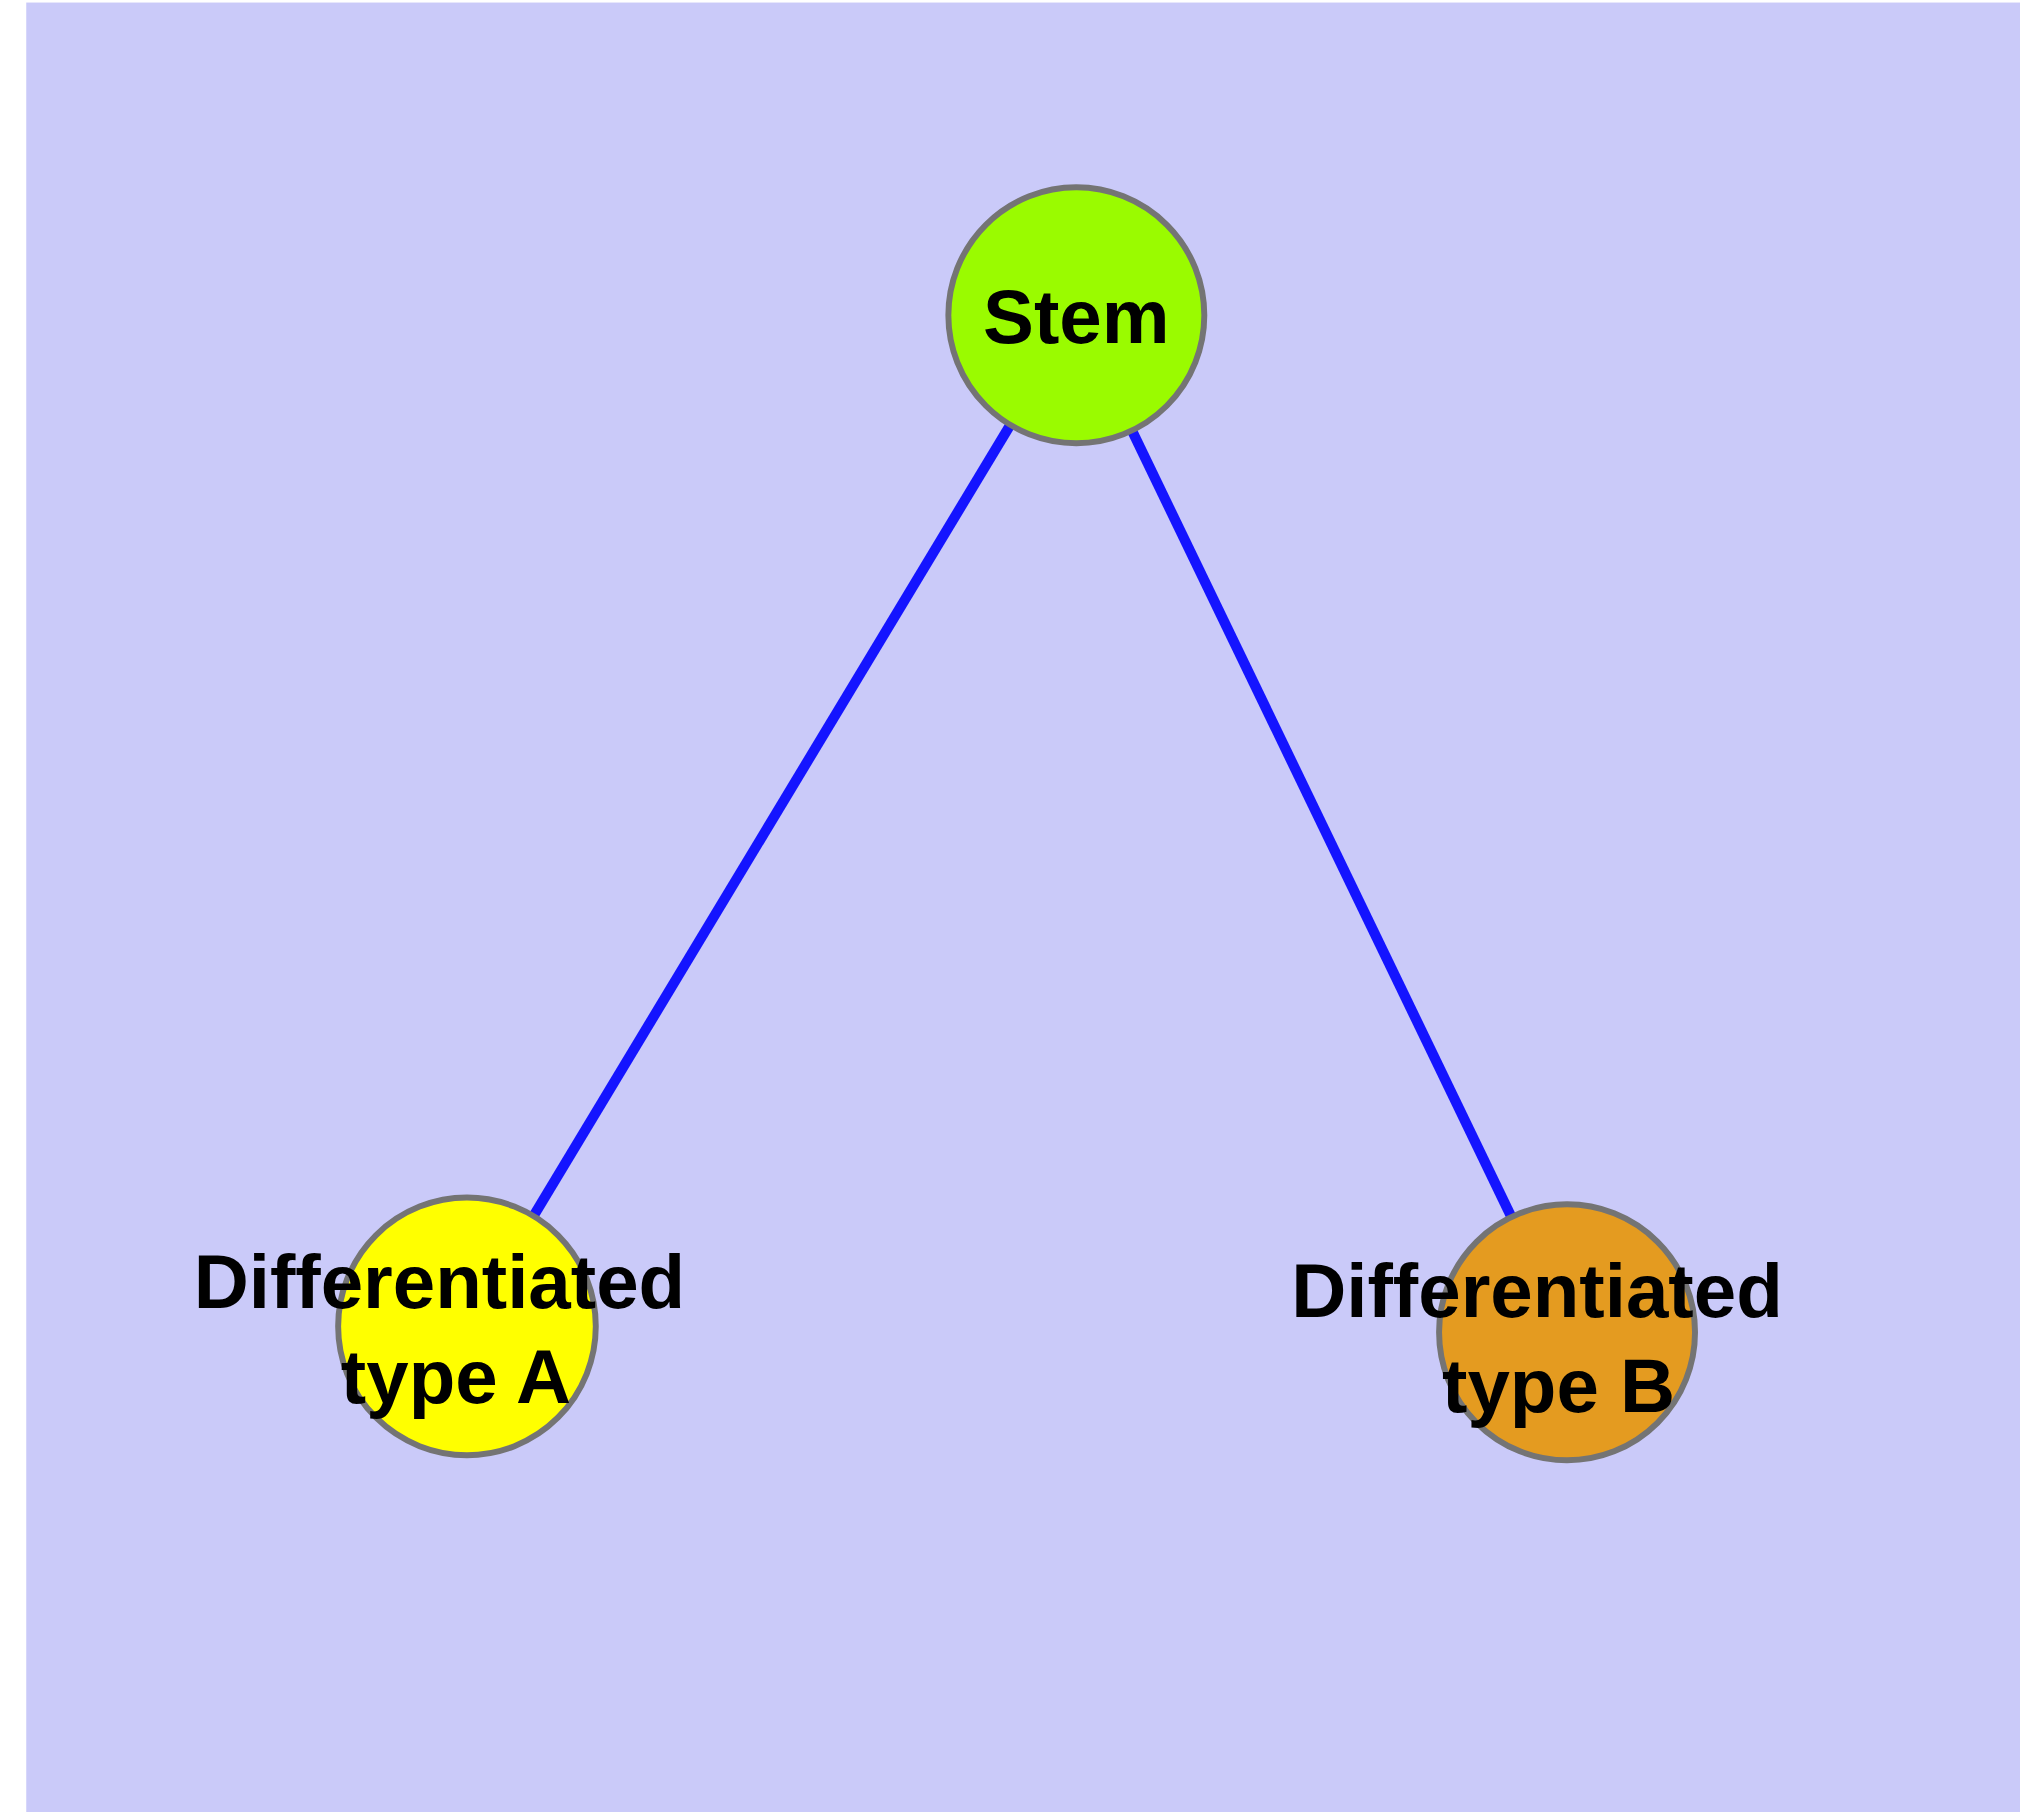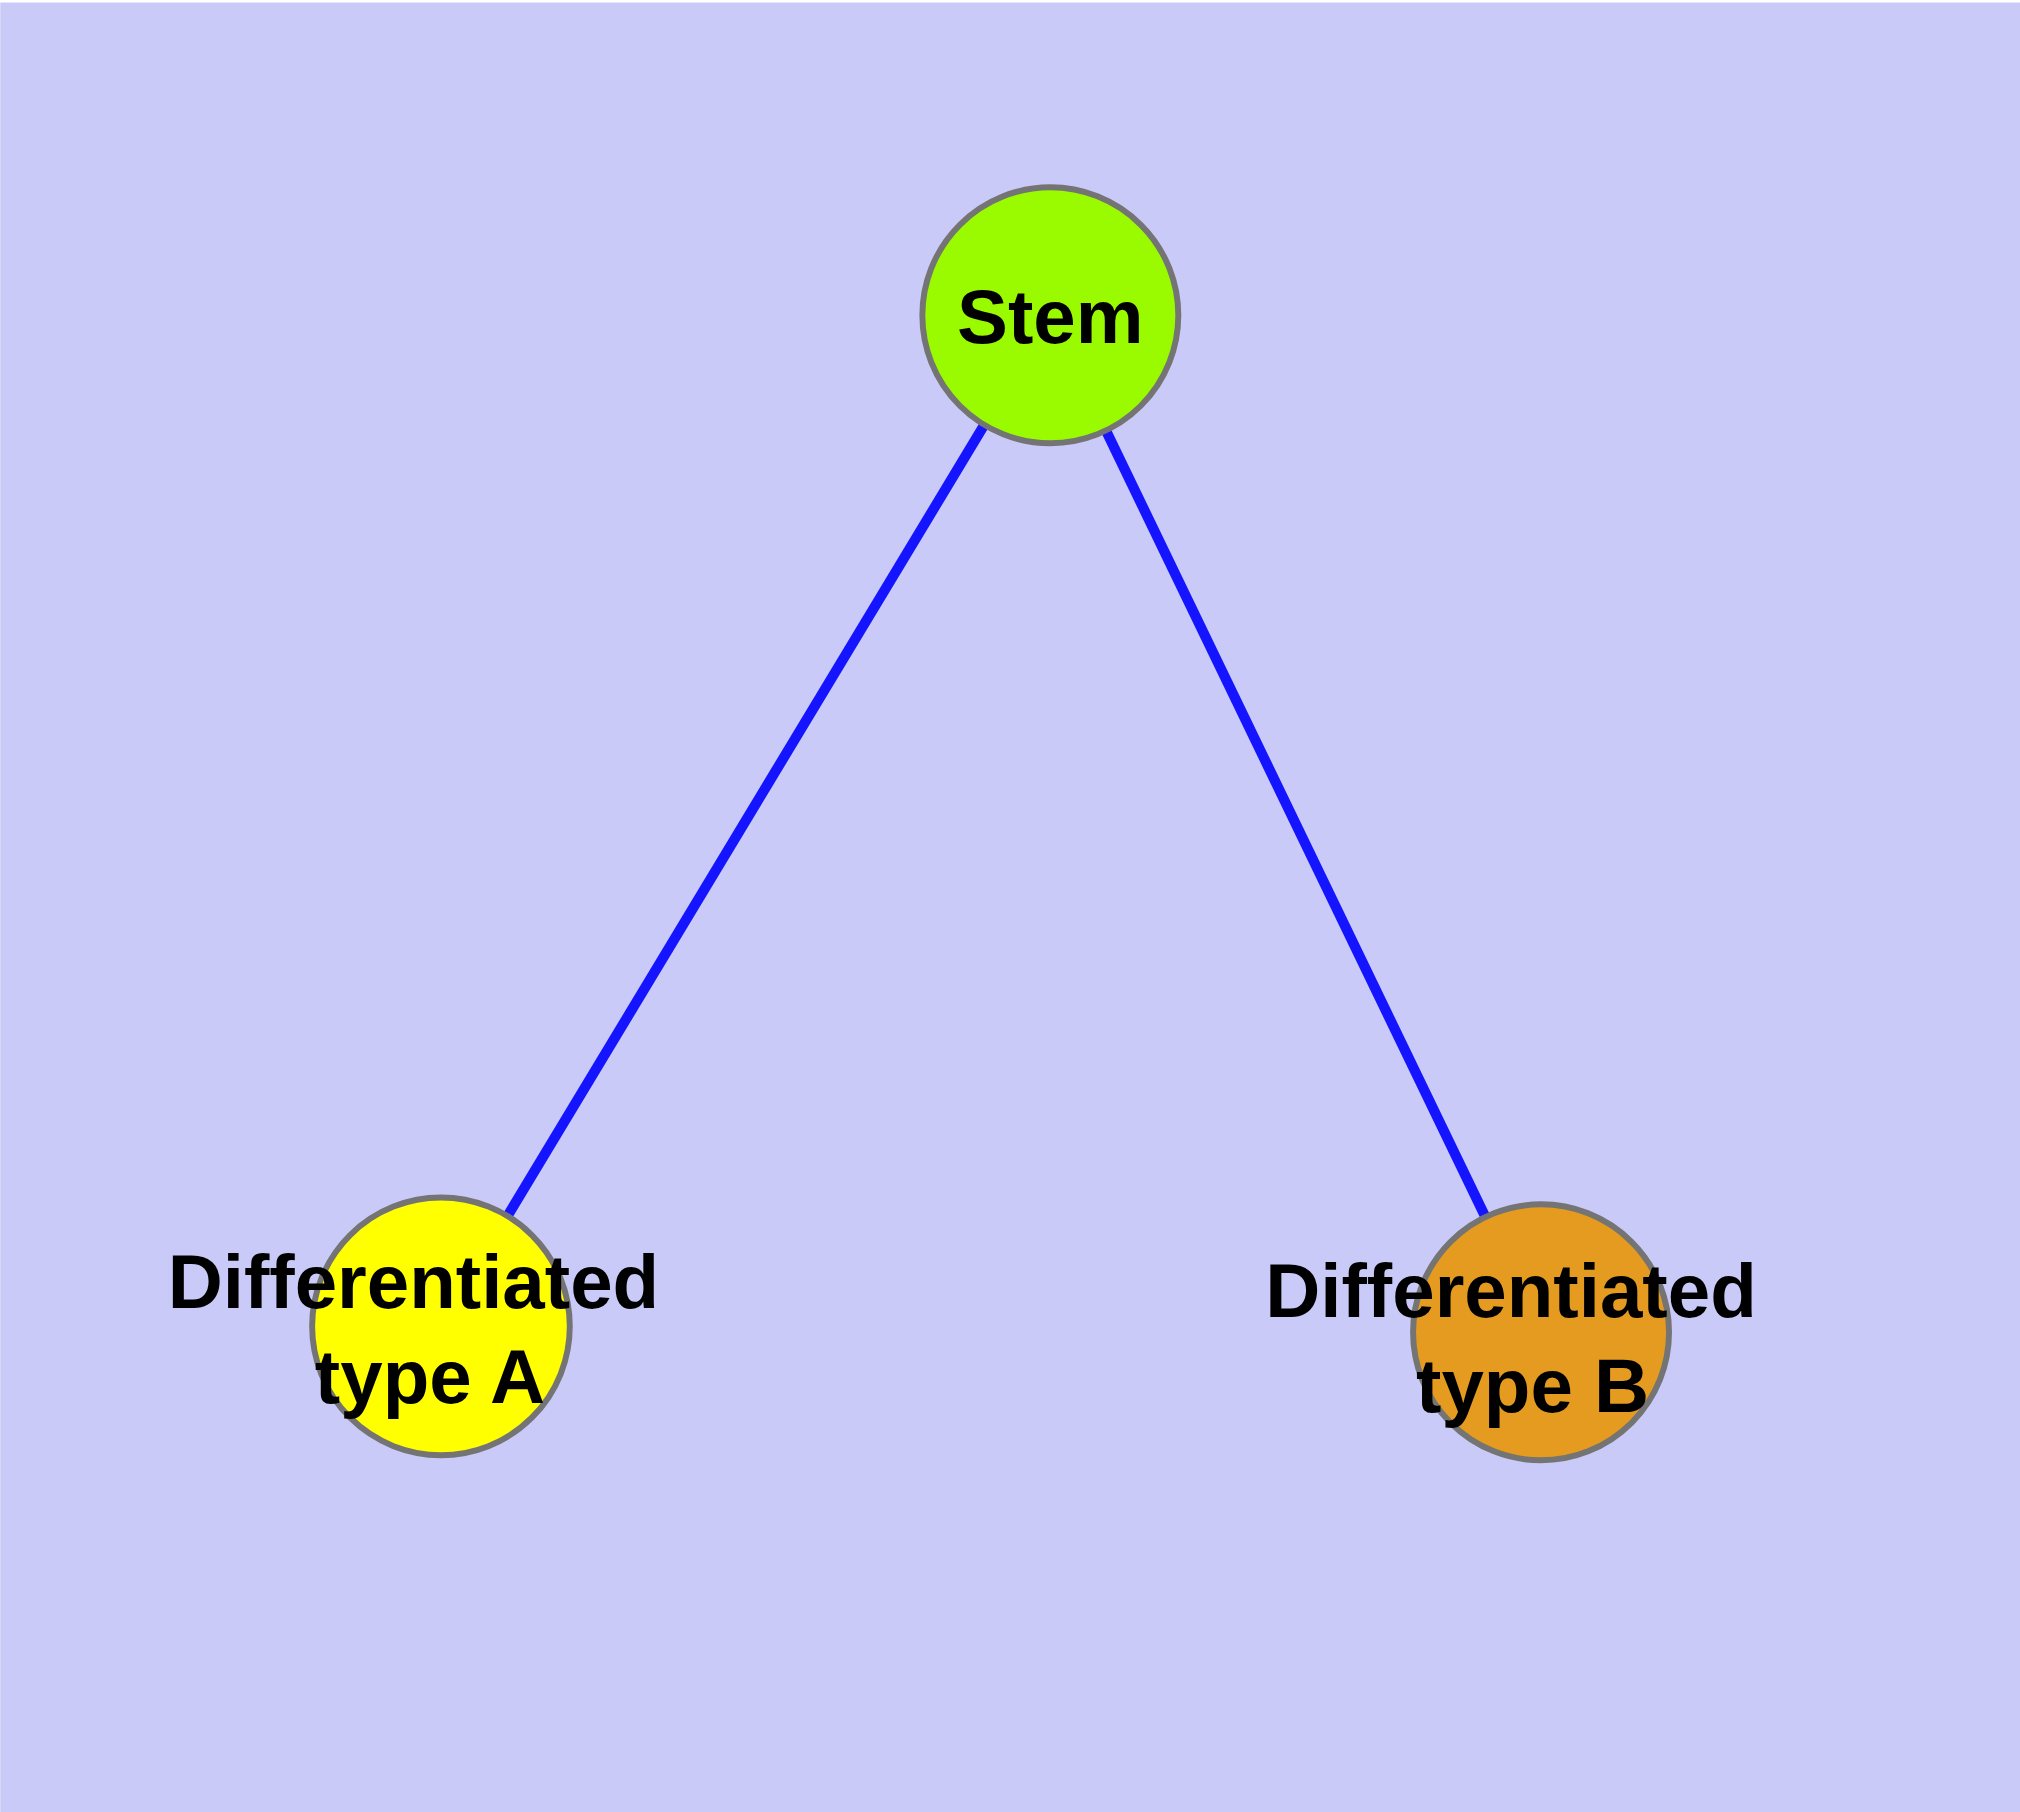--- a/index.html
+++ b/index.html
@@ -3,20 +3,21 @@
 <meta charset="utf-8">
 <style>
   html, body {
     margin: 0;
     padding: 0;
     background: #ffffff;
   }
   .canvas-wrap {
     width: 1873px;
     height: 1812px;
+    padding-left: 26px;
   }
   svg {
     display: block;
   }
   .node-label {
     font-family: "Liberation Sans", sans-serif;
     font-weight: bold;
     font-size: 90px;
   }
 </style>

